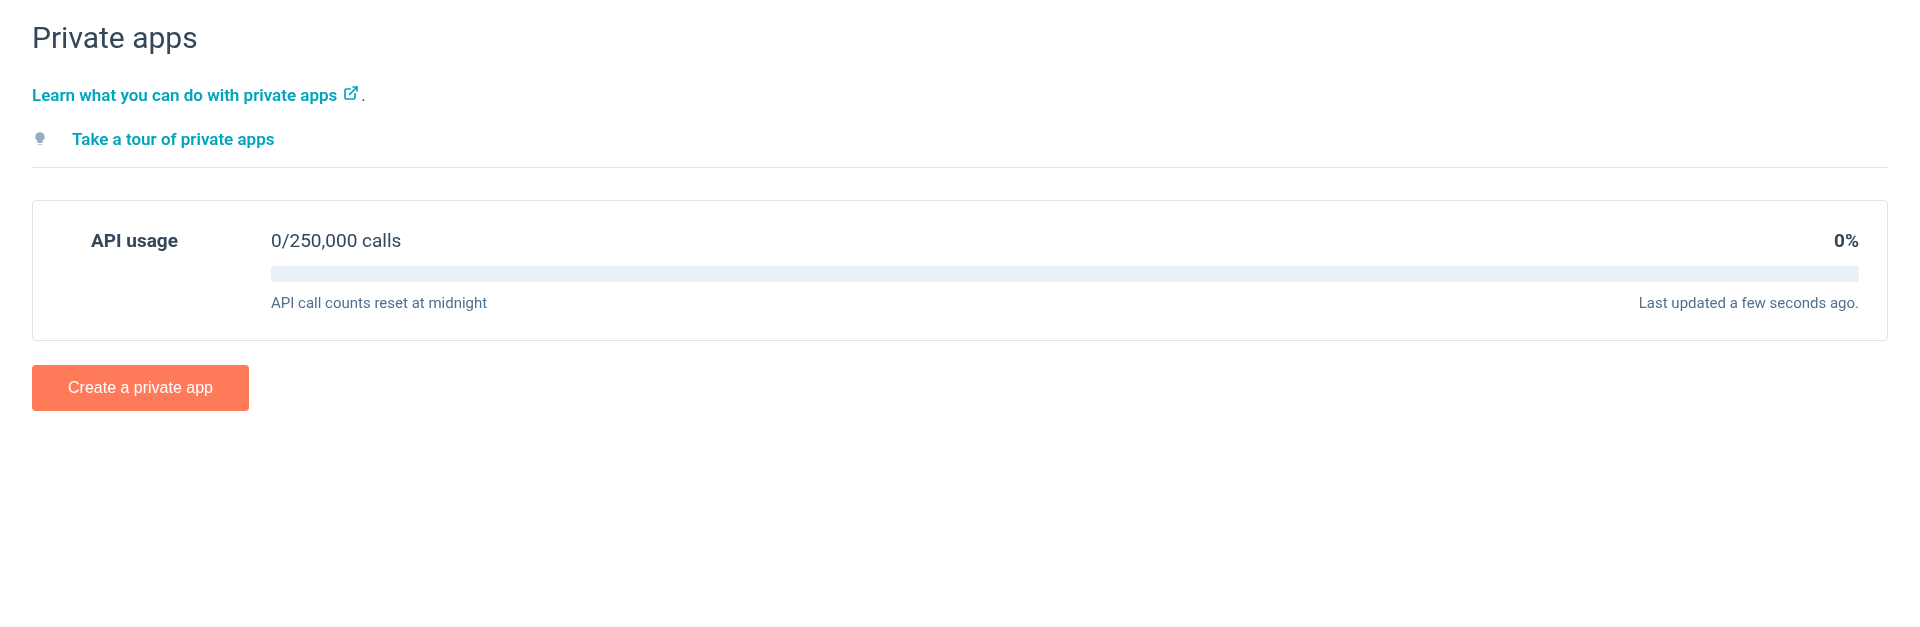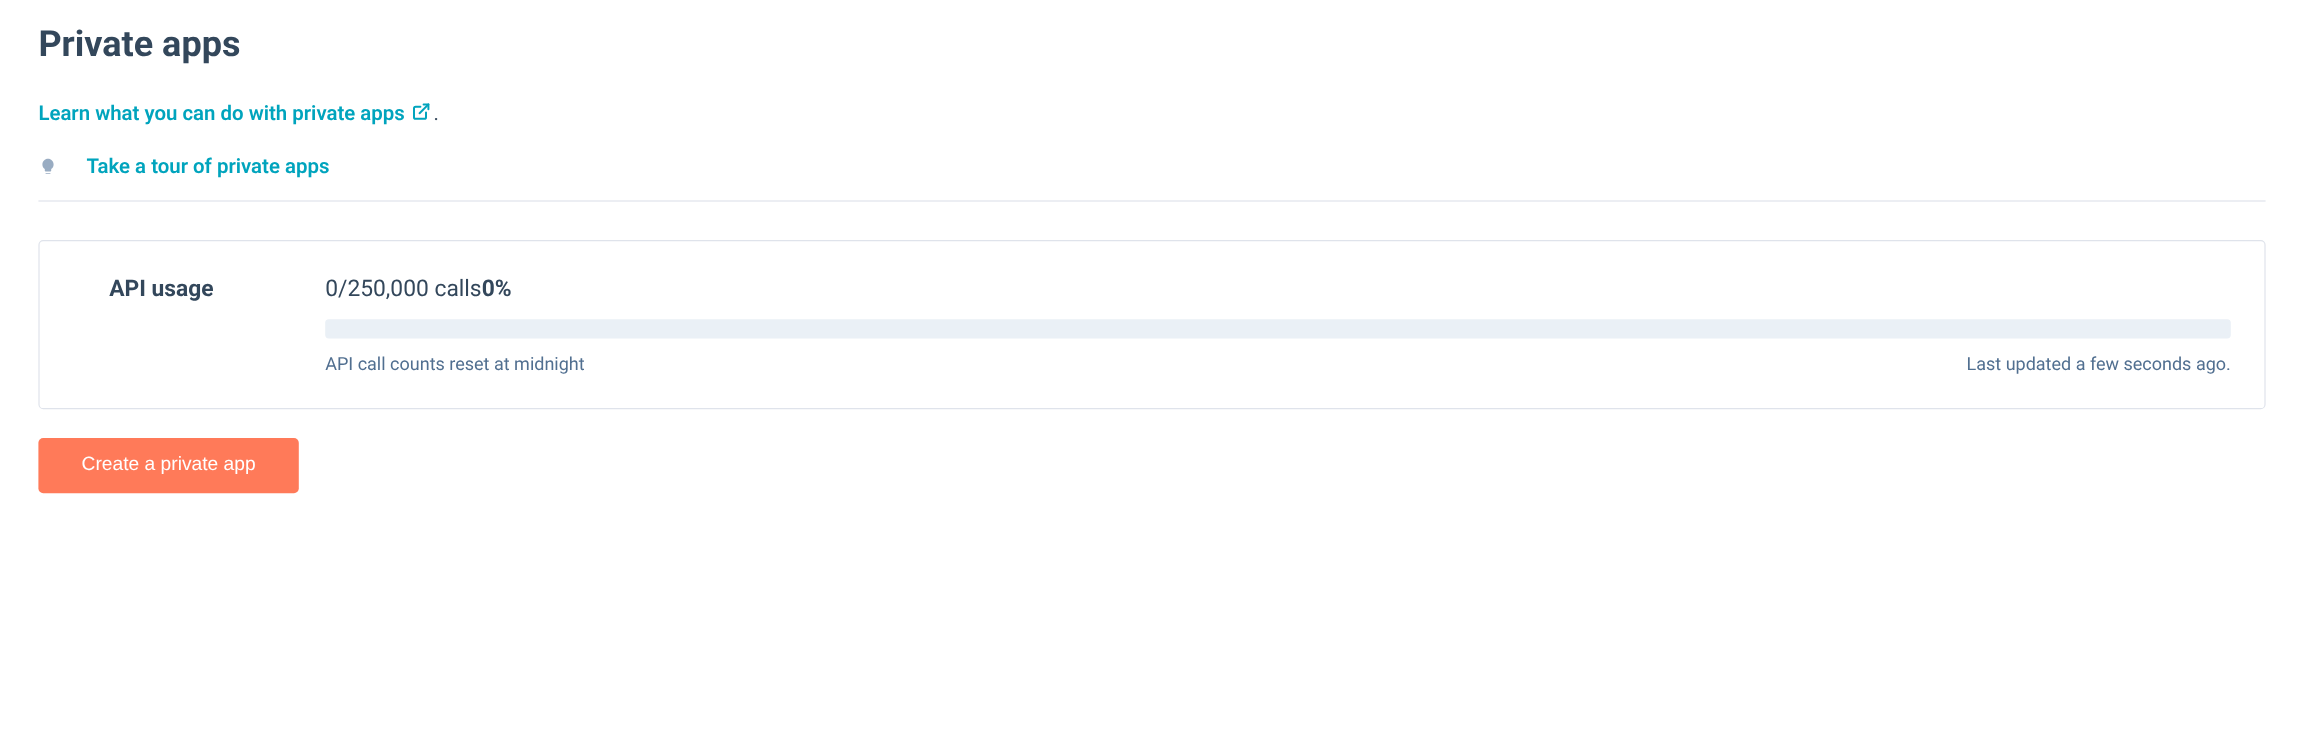--- a/index.html
+++ b/index.html
@@ -8,21 +8,21 @@
       box-sizing: border-box;
     }
     body {
       font-family: -apple-system, BlinkMacSystemFont, "Segoe UI", Roboto, "Helvetica Neue", Arial, sans-serif;
       background: #fff;
       color: #33475b;
       padding: 20px 32px;
     }
     .page-title {
       font-size: 30px;
-      font-weight: 700;
+      font-weight: 400;
       color: #33475b;
       margin-bottom: 24px;
     }
     .description-block {
       margin-bottom: 24px;
     }
     .description-text {
       font-size: 17px;
       color: #33475b;
       line-height: 1.5;
@@ -88,20 +88,21 @@
       font-size: 19px;
       font-weight: 700;
       color: #33475b;
       min-width: 120px;
     }
     .usage-right {
       flex: 1;
     }
     .usage-calls-row {
       display: flex;
+      justify-content: space-between;
       align-items: baseline;
       margin-bottom: 14px;
     }
     .usage-calls {
       font-size: 19px;
       font-weight: 400;
       color: #33475b;
     }
     .usage-percent {
       font-size: 19px;

